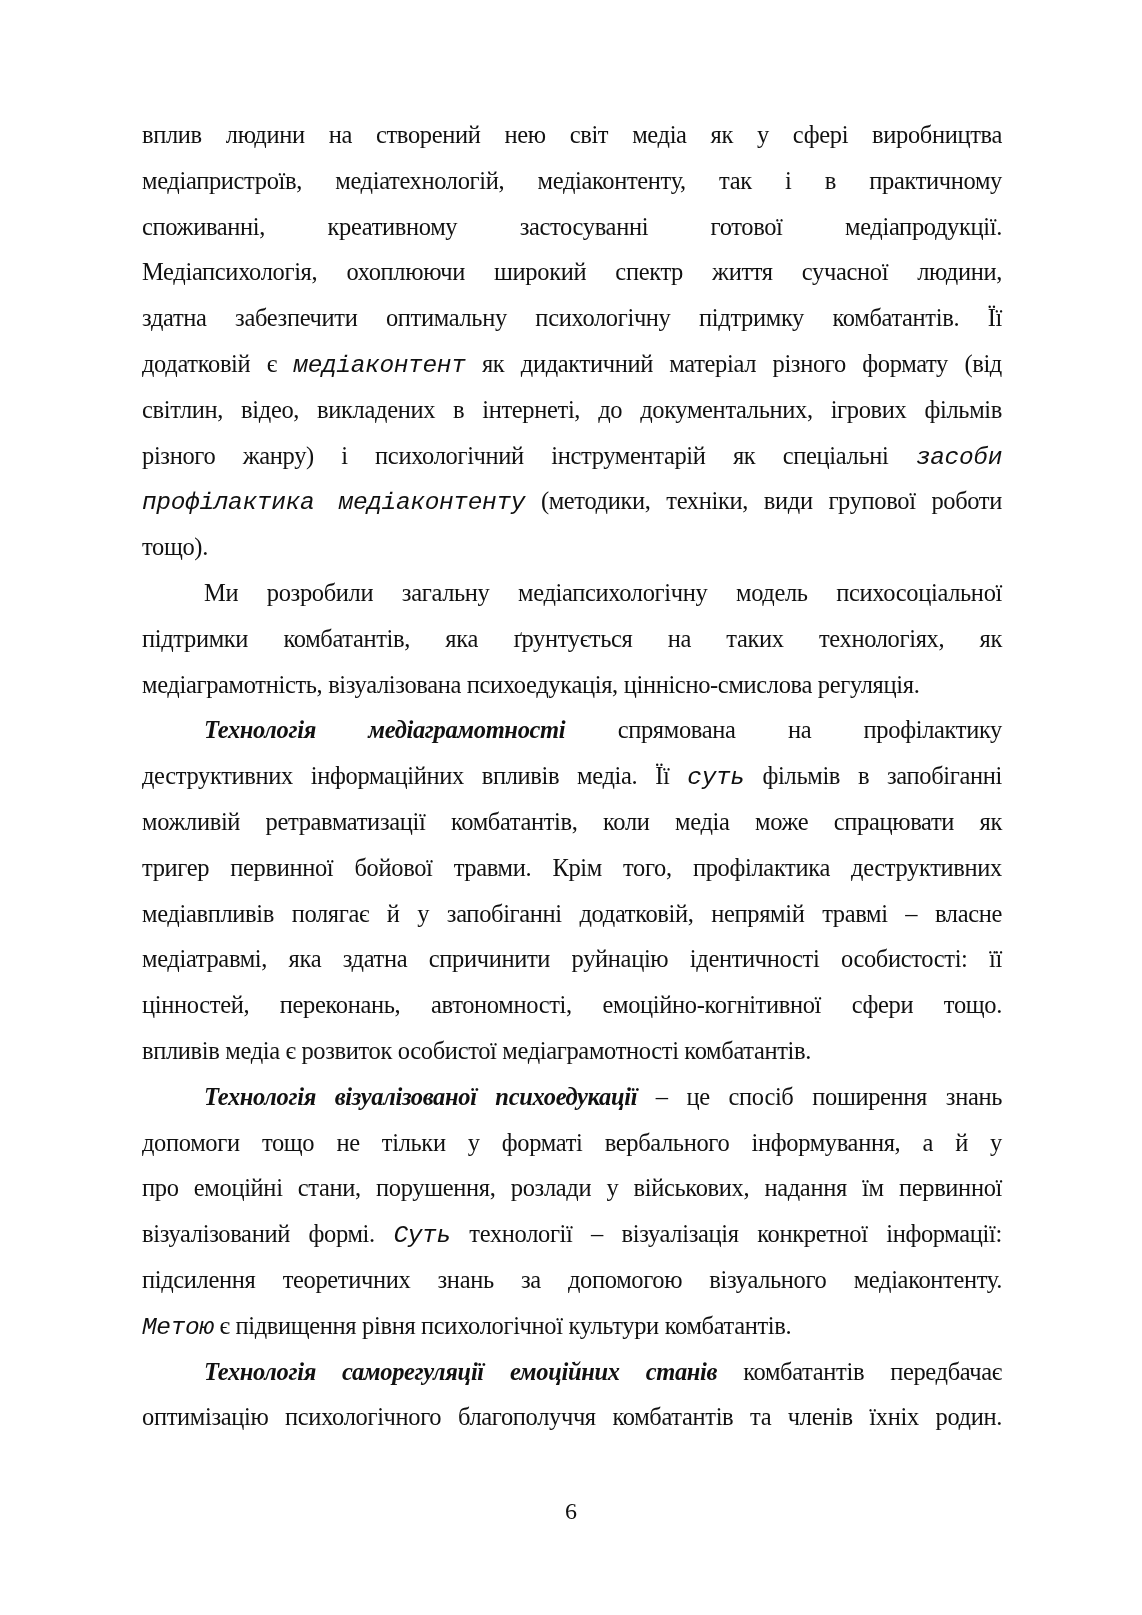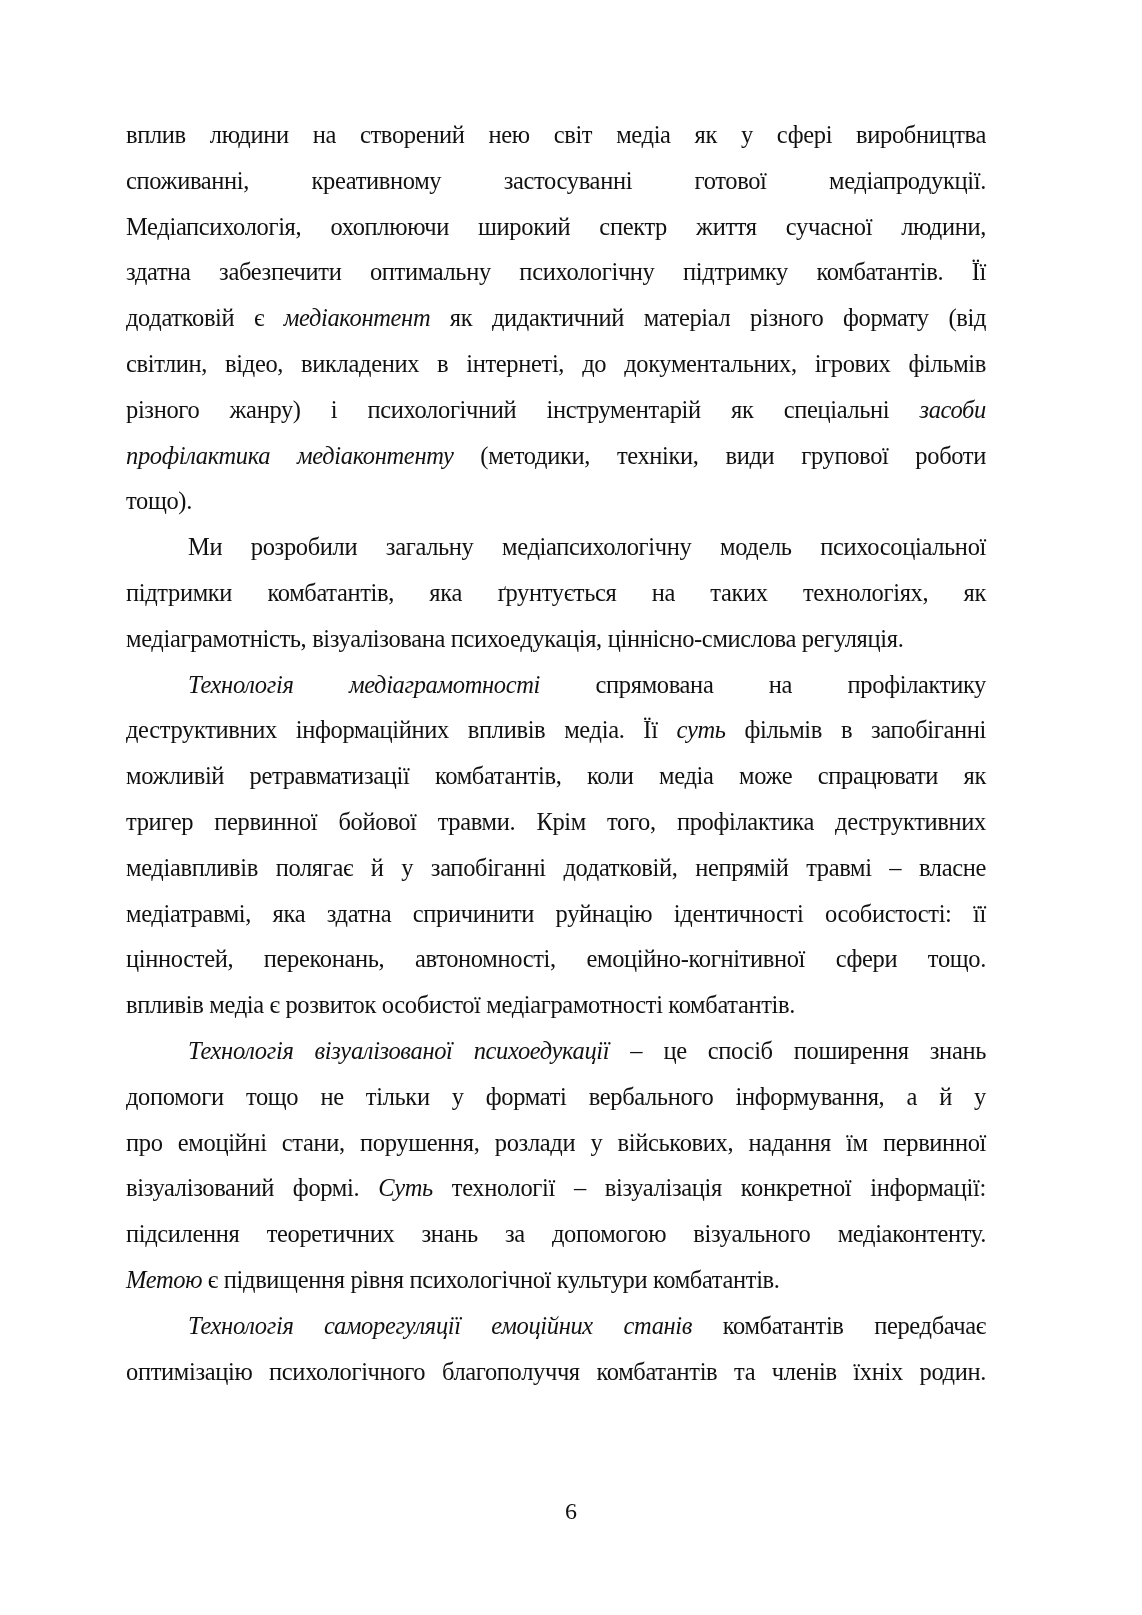--- a/index.html
+++ b/index.html
@@ -10,57 +10,58 @@
     body {
       width: 1142px;
       height: 1615px;
       position: relative;
       overflow: hidden;
       font-family: "Liberation Serif", "DejaVu Serif", serif;
       color: #111111;
     }
     .page {
       position: absolute;
-      left: 126px;
+      left: 142px;
       top: 112px;
       width: 860px;
     }
     .line {
       height: 45.8px;
       line-height: 45.8px;
       font-size: 24.5px;
       white-space: nowrap;
       text-align: justify;
       text-align-last: justify;
       letter-spacing: -0.35px;
     }
     .line.last {
       text-align-last: left;
     }
     .line.indent {
       padding-left: 62px;
     }
-    .it { font-style: italic; }
-    .bi { font-style: italic; font-weight: normal; }
+    .it { font-style: italic; font-family: Liberation Mono, monospace; }
+    .bi { font-style: italic; font-weight: bold; }
     .page-number {
       position: absolute;
       left: 0;
       width: 1142px;
       top: 1496px;
       text-align: center;
       font-size: 24px;
       line-height: 30px;
     }
   </style>
 </head>
 <body>
 
 <div class="page">
   <div id="text-body">
       <div class="line"><span>вплив людини на створений нею світ медіа як у сфері виробництва</span></div>
+      <div class="line"><span>медіапристроїв, медіатехнологій, медіаконтенту, так і в практичному</span></div>
       <div class="line"><span>споживанні, креативному застосуванні готової медіапродукції.</span></div>
       <div class="line"><span>Медіапсихологія, охоплюючи широкий спектр життя сучасної людини,</span></div>
       <div class="line"><span>здатна забезпечити оптимальну психологічну підтримку комбатантів. Її</span></div>
       <div class="line"><span>додатковій є </span><span class="it">медіаконтент</span><span> як дидактичний матеріал різного формату (від</span></div>
       <div class="line"><span>світлин, відео, викладених в інтернеті, до документальних, ігрових фільмів</span></div>
       <div class="line"><span>різного жанру) і психологічний інструментарій як спеціальні </span><span class="it">засоби</span></div>
       <div class="line"><span class="it">профілактика медіаконтенту</span><span> (методики, техніки, види групової роботи</span></div>
       <div class="line last"><span>тощо).</span></div>
       <div class="line indent"><span>Ми розробили загальну медіапсихологічну модель психосоціальної</span></div>
       <div class="line"><span>підтримки комбатантів, яка ґрунтується на таких технологіях, як</span></div>

